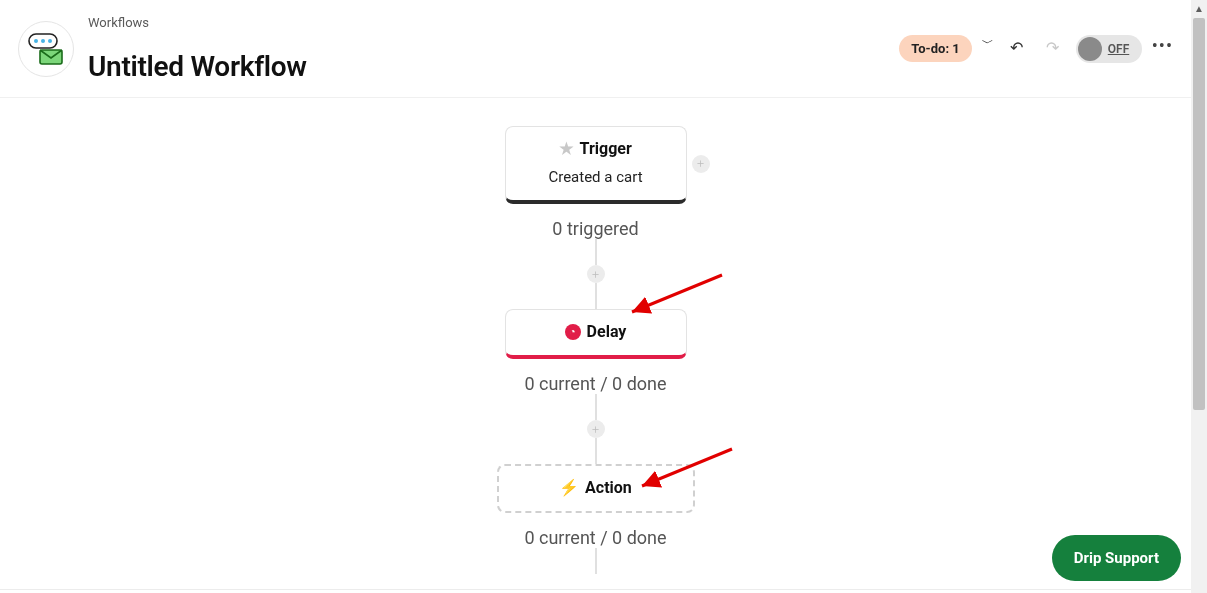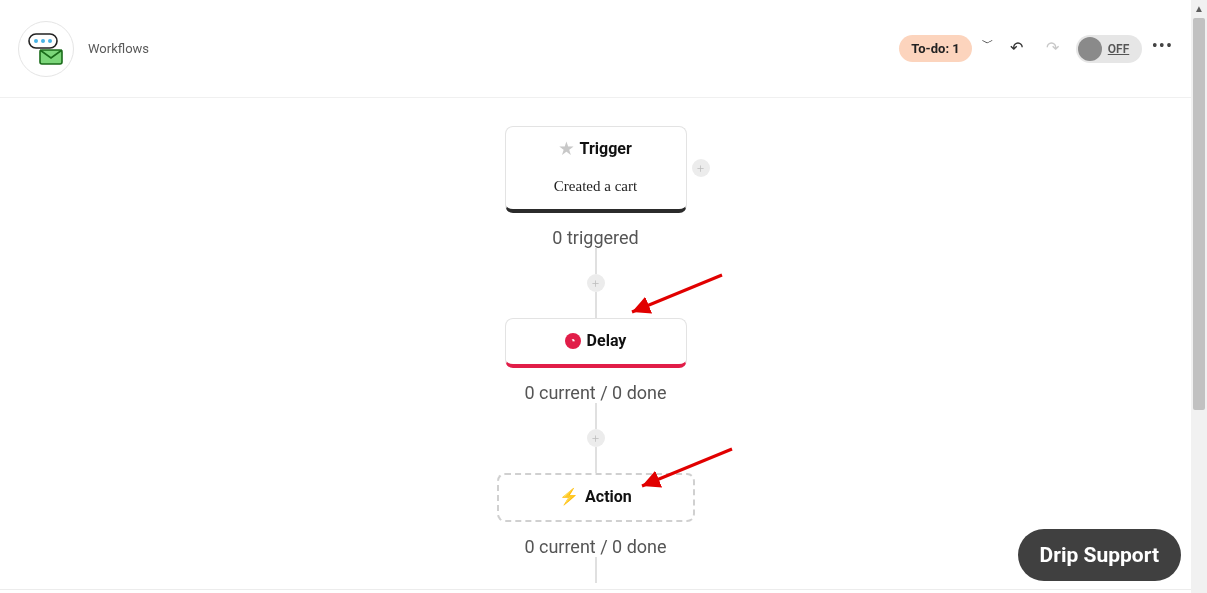--- a/index.html
+++ b/index.html
@@ -20,32 +20,32 @@
   .nav-btn { width:26px; height:26px; display:flex; align-items:center; justify-content:center; color:#333; font-size:16px; cursor:pointer; }
   .nav-btn.disabled { color:#c9c9c9; cursor:default; }
   .toggle { width:66px; height:28px; background:#e6e6e6; border-radius:20px; display:flex; align-items:center; padding:2px; gap:6px; }
   .toggle-knob { width:24px; height:24px; border-radius:50%; background:#8a8a8a; }
   .toggle-label { font-size:12px; font-weight:600; color:#555;text-decoration:underline; }
   .more-dots { font-size:18px; color:#444; letter-spacing:1px; cursor:pointer; }
   .canvas { position:relative; width:100%; height:calc(100% - 98px); }
   .flow { position:absolute; left:50%; top:28px; transform:translateX(-50%); display:flex; flex-direction:column; align-items:center; }
   .node { width:182px; background:#fff; border:1px solid #e3e3e3; border-radius:8px; padding:12px 10px 14px; text-align:center; position:relative; }
   .node-title { font-weight:700; font-size:16px; display:flex; align-items:center; justify-content:center; gap:6px; }
-  .node-sub { font-size:15px; color:#222; margin-top:20px;font-family:Liberation Serif, serif; }
+  .node-sub { font-size:15px; color:#222; margin-top:10px; }
   .node.trigger { border-bottom:4px solid #2b2b2b; }
   .node.delay { border-bottom:4px solid #e11d48; }
   .node.action { border:2px dashed #d0d0d0; width:198px; }
   .side-plus { position:absolute; right:-24px; top:50%; transform:translateY(-50%); width:18px; height:18px; border-radius:50%; background:#ececec; color:#bdbdbd; display:flex; align-items:center; justify-content:center; font-size:12px; }
   .meta { font-size:18px; color:#555; margin-top:14px; }
   .connector { width:2px; height:26px; background:#e0e0e0; }
   .plus-circle { width:18px; height:18px; border-radius:50%; background:#ececec; color:#bdbdbd; display:flex; align-items:center; justify-content:center; font-size:12px; margin:0; }
   .stack { display:flex; flex-direction:column; align-items:center; }
   .arrow-annot { position:absolute; pointer-events:none; }
   .footer-hr { position:absolute; left:0; right:16px; bottom:3px; height:0; border-top:1px solid #ececec; }
-  .support-pill { position:absolute; right:26px; bottom:12px; background:#404040; color:#fff; font-weight:700; font-size:21px; padding:14px 22px; border-radius:28px; }
+  .support-pill { position:absolute; right:26px; bottom:12px; background:#15803d; color:#fff; font-weight:700; font-size:15px; padding:14px 22px; border-radius:28px; }
   .icon-star { color:#c8c8c8; }
   .icon-clock { width:16px; height:16px; border-radius:50%; background:#e11d48; display:inline-flex; align-items:center; justify-content:center; }
   .icon-clock span { color:#fff; font-size:10px; line-height:1; }
   .icon-bolt { color:#555; font-size:16px; }
 </style>
 </head>
 <body>
 
 <div class="viewport">
   <div class="page">
@@ -55,20 +55,21 @@
           <rect x="3" y="2" width="28" height="14" rx="7" fill="#fff" stroke="#222" stroke-width="1.6"></rect>
           <circle cx="10" cy="9" r="2" fill="#49b4e6"></circle>
           <circle cx="17" cy="9" r="2" fill="#49b4e6"></circle>
           <circle cx="24" cy="9" r="2" fill="#49b4e6"></circle>
           <rect x="14" y="18" width="22" height="14" rx="2" fill="#7cd67a" stroke="#1a6b1a" stroke-width="1.6"></rect>
           <path d="M14 18 L25 26 L36 18" fill="none" stroke="#1a6b1a" stroke-width="1.6"></path>
         </svg>
       </div>
       <div class="titleblock">
         <div class="breadcrumb">Workflows</div>
+        <div class="title">Untitled Workflow</div>
       </div>
       <div class="header-right">
         <div class="todo-pill">
           <span>To-do: 1</span>
         </div>
         <span class="chev">﹀</span>
         <div class="nav-btn">
             <span>↶</span>
           </div>
         <div class="nav-btn disabled">

